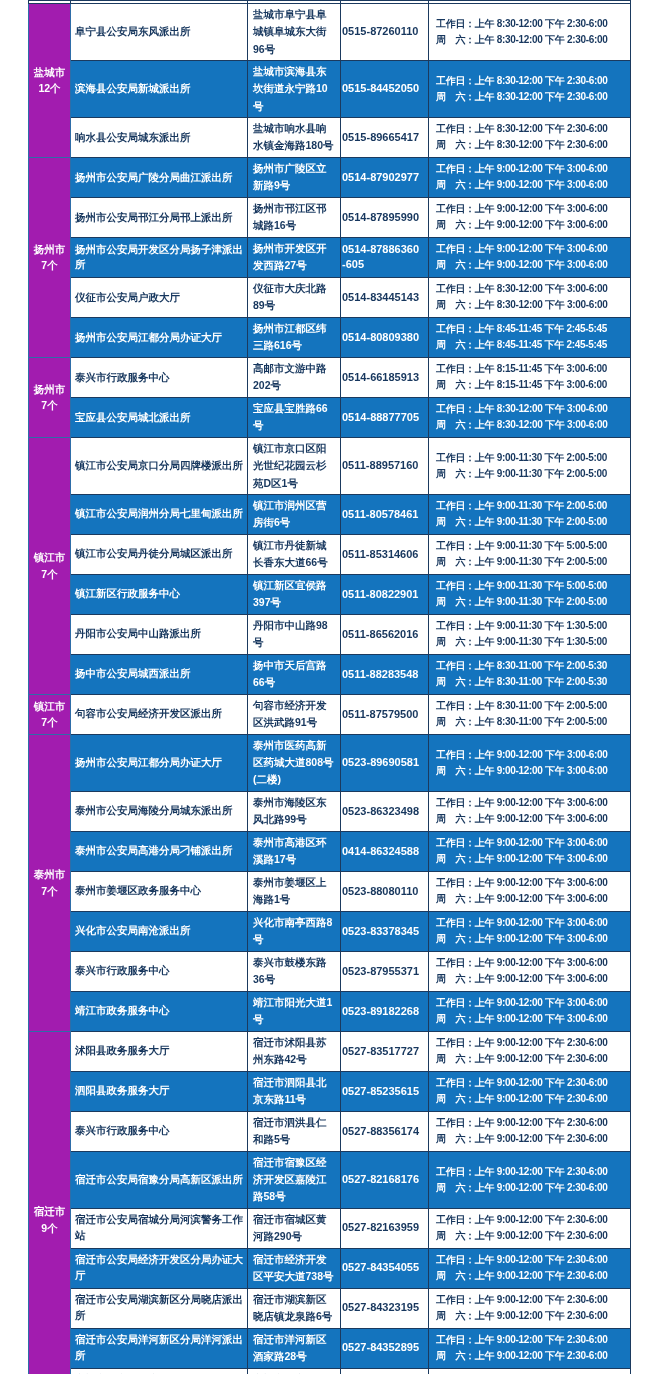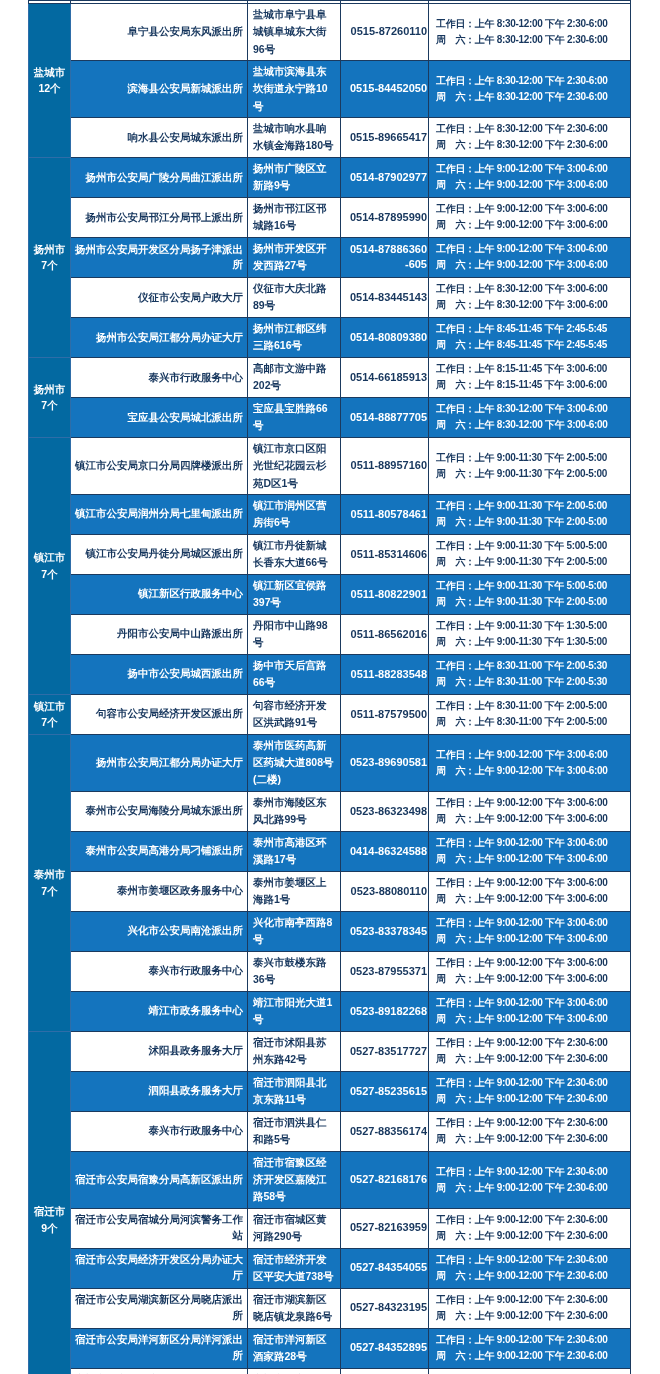--- a/index.html
+++ b/index.html
@@ -23,37 +23,37 @@
     vertical-align:middle;
     padding:0;
   }
   tr.row{height:40px;}
   tr.row.tall{height:54px;}
   tr.stub{height:3px;}
   tr.stub td{background:#ffffff;}
   tr.light td.data{background:#ffffff;color:#17375E;}
   tr.dark  td.data{background:#1474BE;color:#ffffff;}
   td.city{
-    background:#0369a1;color:#ffffff;
+    background:#a21caf;color:#ffffff;
     border-color:#2E6DA8;
     text-align:center;
     font-size:10.5px;line-height:1.6;
   }
   td.name{
-    text-align:right;
+    text-align:left;
     font-size:10.5px;line-height:1.5;
     padding:2px 4px;
   }
   td.addr{
     text-align:left;
     font-size:10.5px;line-height:1.65;
     padding:2px 5px;
   }
   td.phone{
-    text-align:right;
+    text-align:left;
     font-size:11px;line-height:1.4;
     letter-spacing:0px;
     padding:2px 1px;
   }
   td.hours{
     font-size:10px;line-height:1.6;
     letter-spacing:-0.3px;
     padding:2px 2px 2px 7px;
     white-space:nowrap;
   }

